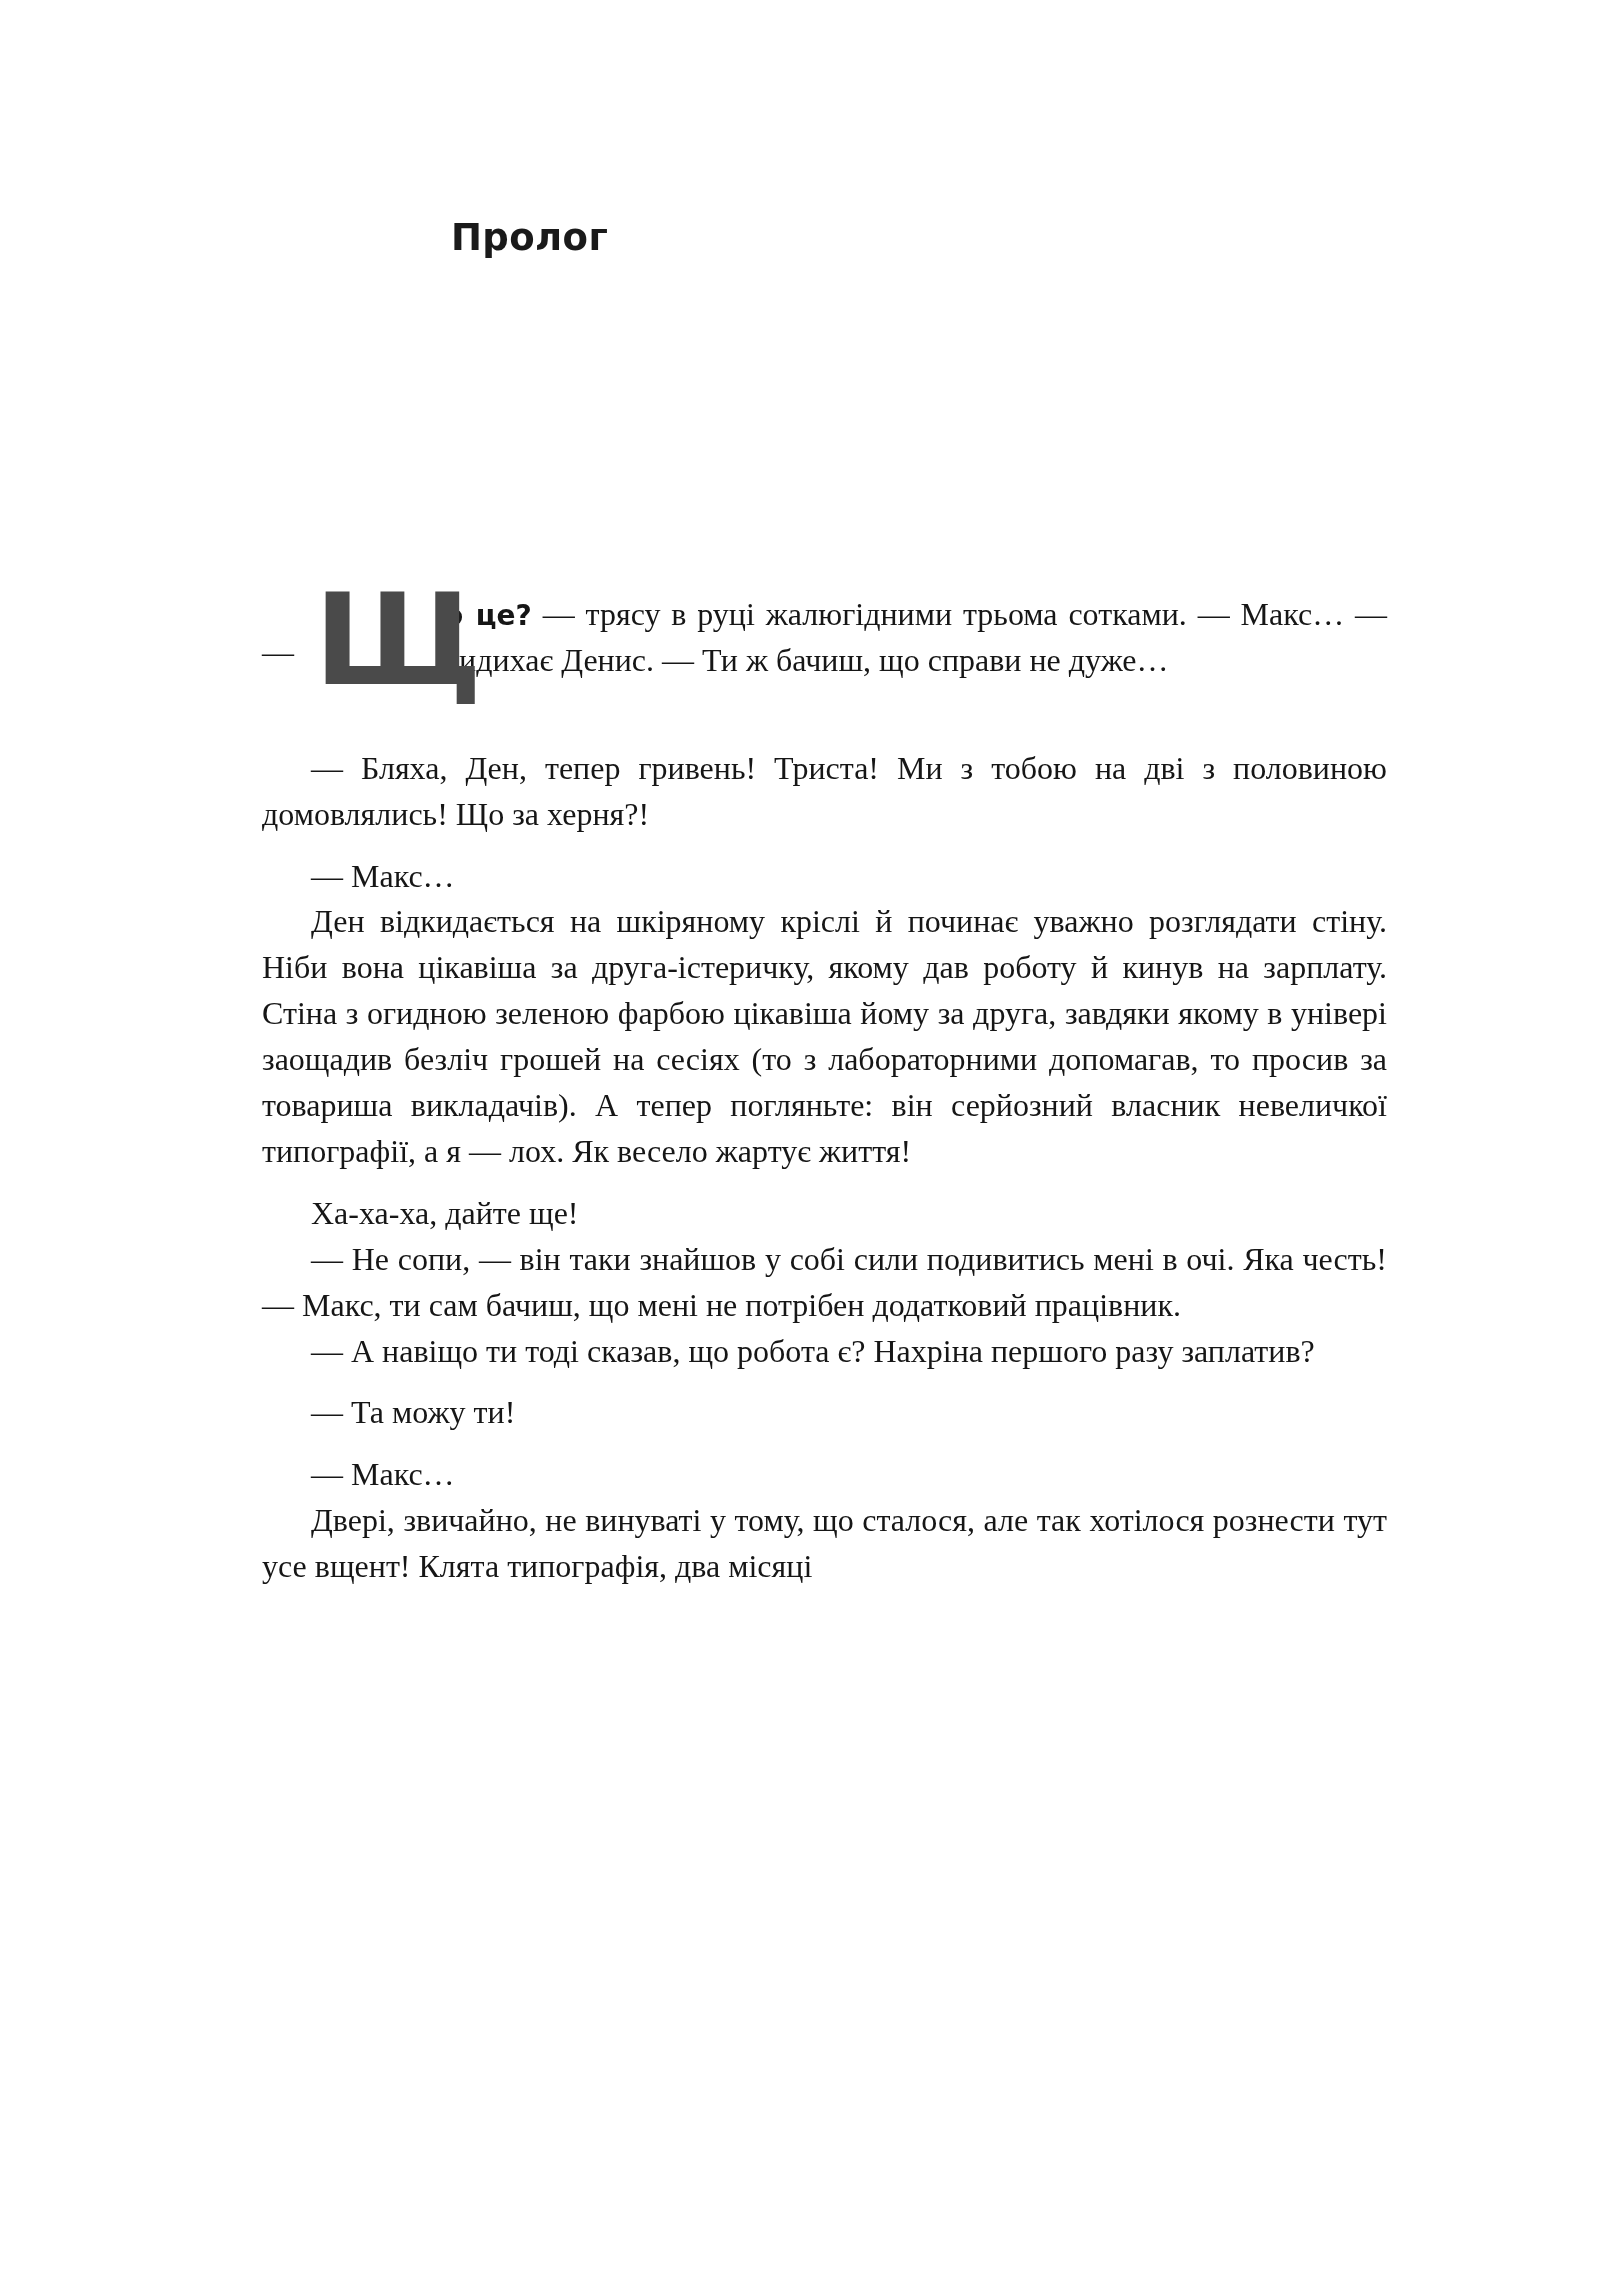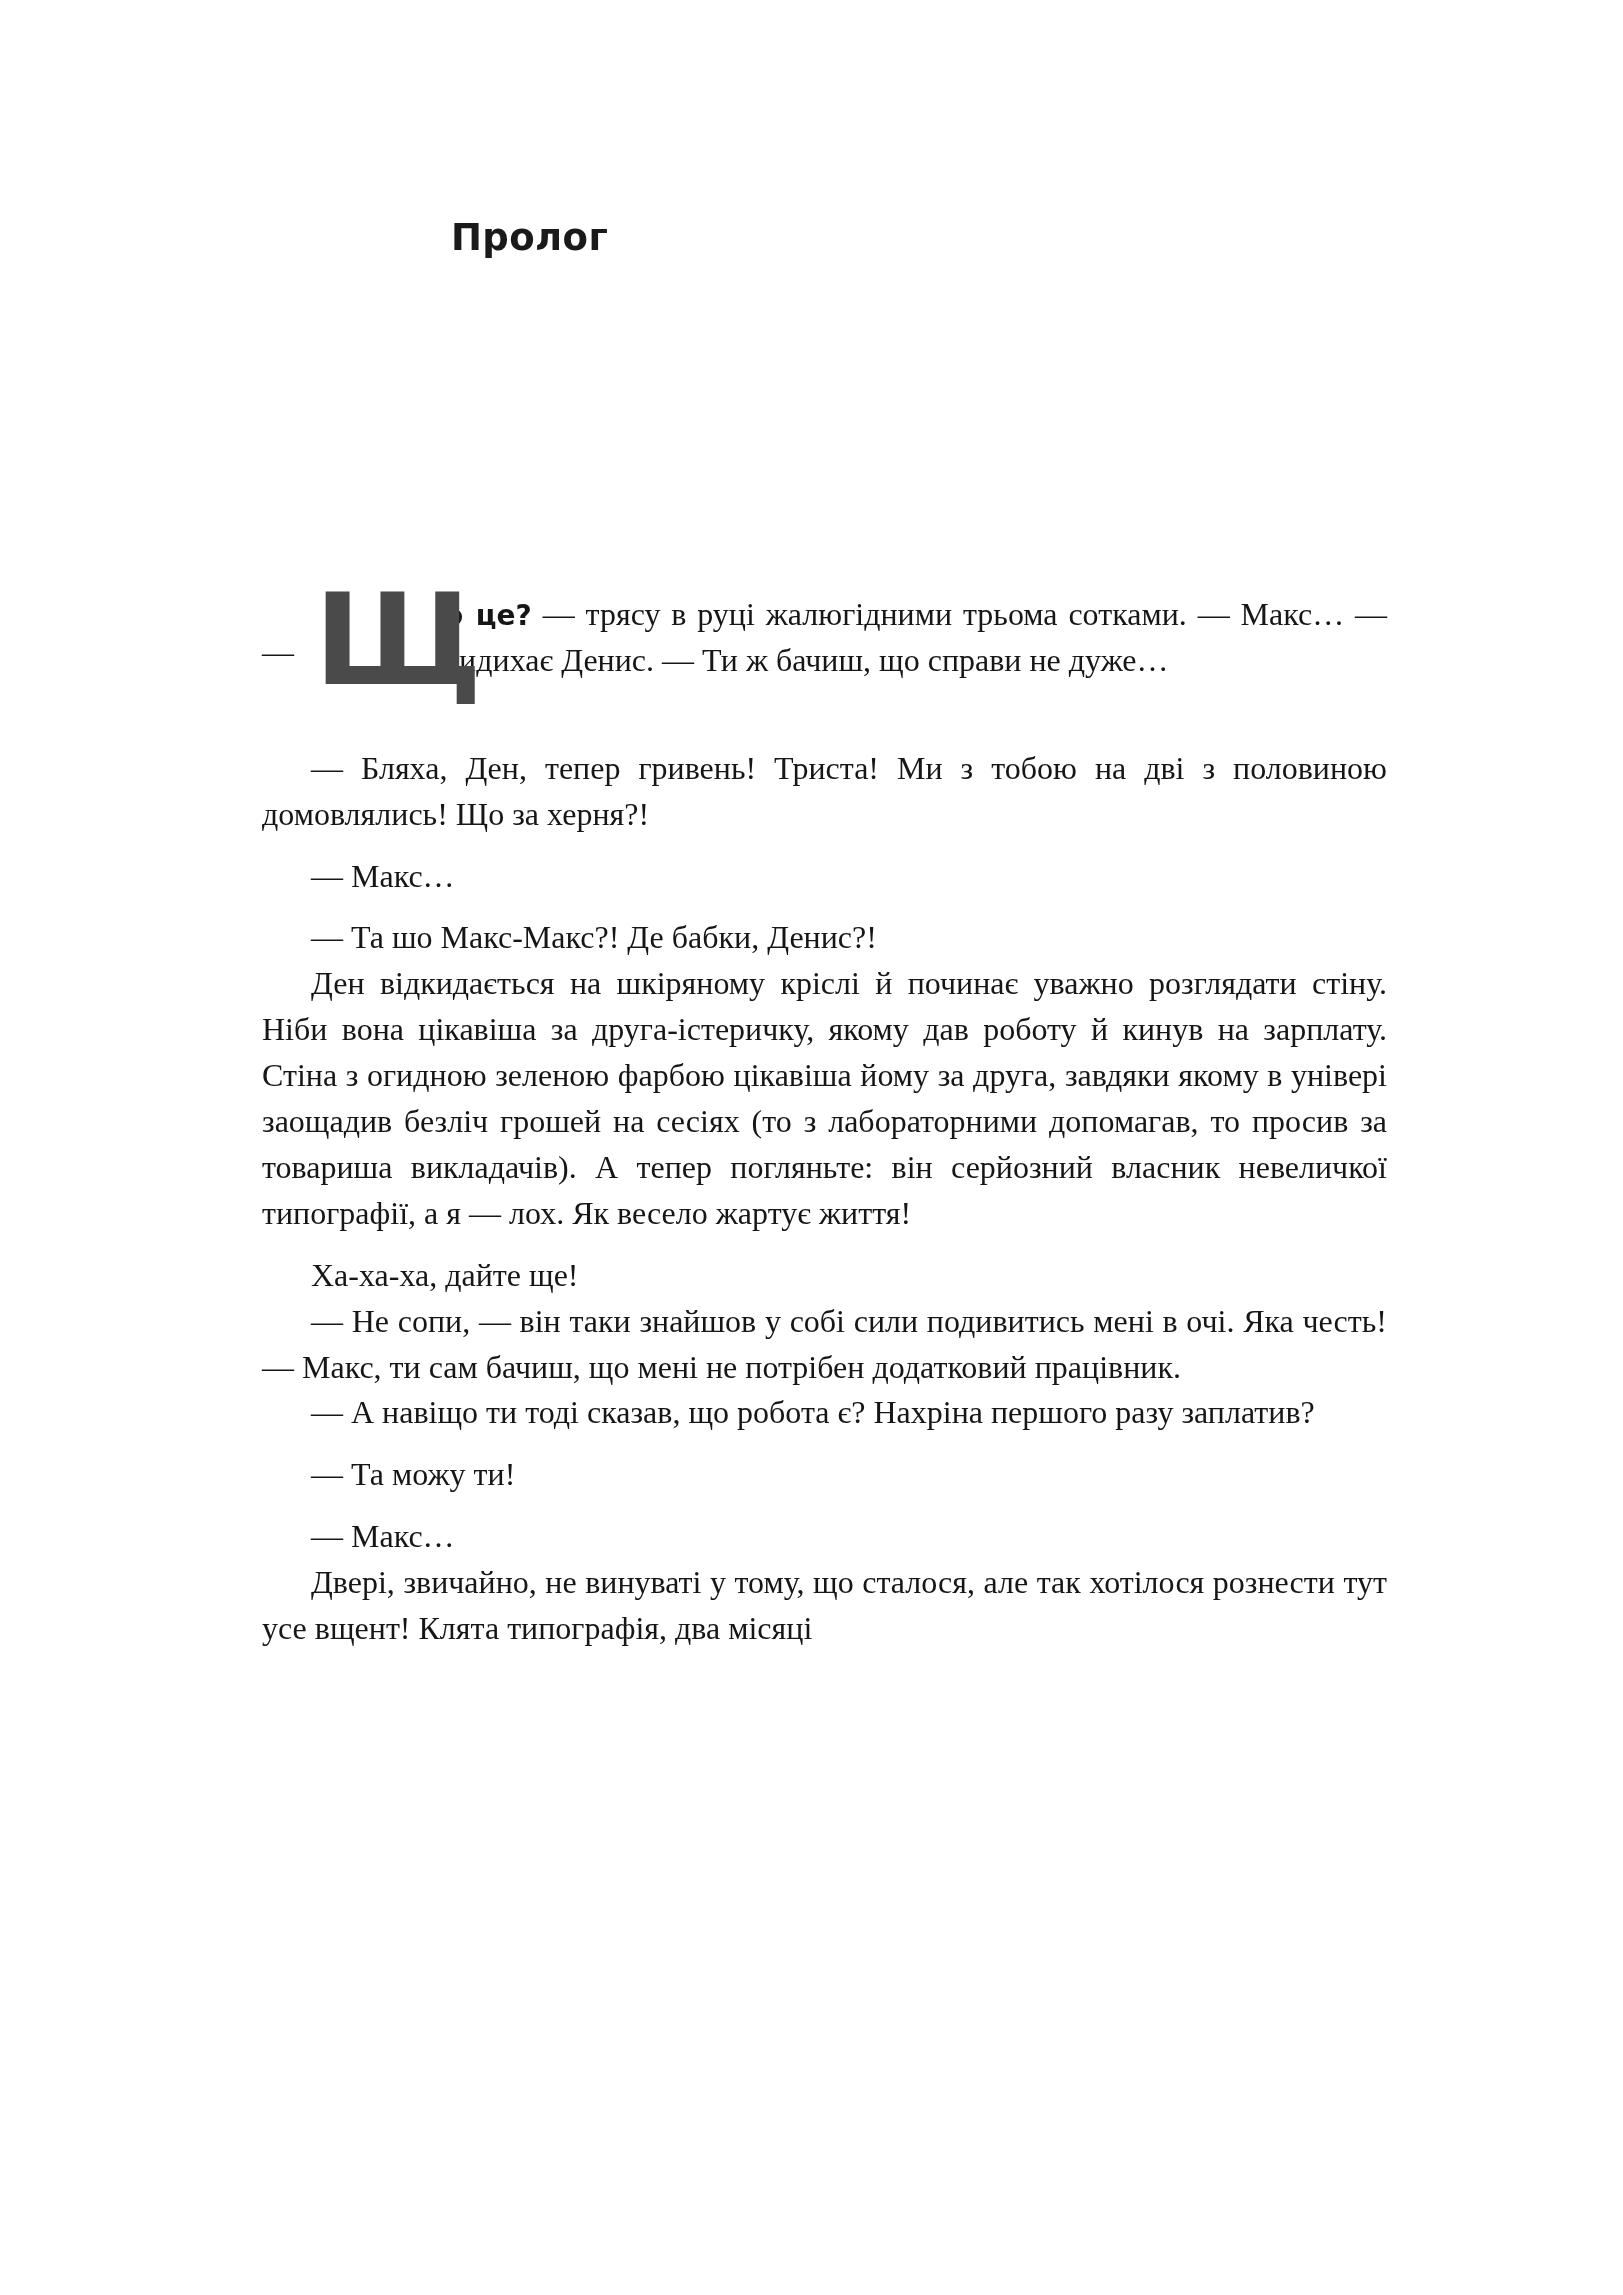--- a/index.html
+++ b/index.html
@@ -113,21 +113,20 @@
   <div class="body-block">
 
     <div class="opening">
       <span class="dash-lead">—</span>
       <span class="dropcap">Щ</span>
       <p class="opening-text"><span class="bold-run">о це?</span><span> — трясу в руці жалюгідними трьома сотками. — Макс… — видихає Денис. — Ти ж бачиш, що справи не дуже…</span></p>
     </div>
 
     <p class="para after-opening">— Бляха, Ден, тепер гривень! Триста! Ми з тобою на дві з половиною домовлялись! Що за херня?!</p>
     <p class="para nojust">— Макс…</p>
-    <p class="para nojust">— Та шо Макс-Макс?! Де бабки, Денис?!</p>
     <p class="para">Ден відкидається на шкіряному кріслі й починає уважно розглядати стіну. Ніби вона цікавіша за друга-істеричку, якому дав роботу й кинув на зарплату. Стіна з огидною зеленою фарбою цікавіша йому за друга, завдяки якому в універі заощадив безліч грошей на сесіях (то з лабораторними допомагав, то просив за товариша викладачів). А тепер погляньте: він серйозний власник невеличкої типографії, а я — лох. Як весело жартує життя!</p>
     <p class="para nojust">Ха-ха-ха, дайте ще!</p>
     <p class="para">— Не сопи, — він таки знайшов у собі сили подивитись мені в очі. Яка честь! — Макс, ти сам бачиш, що мені не потрібен додатковий працівник.</p>
     <p class="para">— А навіщо ти тоді сказав, що робота є? Нахріна першого разу заплатив?</p>
     <p class="para nojust">— Та можу ти!</p>
     <p class="para nojust">— Макс…</p>
     <p class="para">Двері, звичайно, не винуваті у тому, що сталося, але так хотілося рознести тут усе вщент! Клята типографія, два місяці</p>
 
   </div>
 </div>

